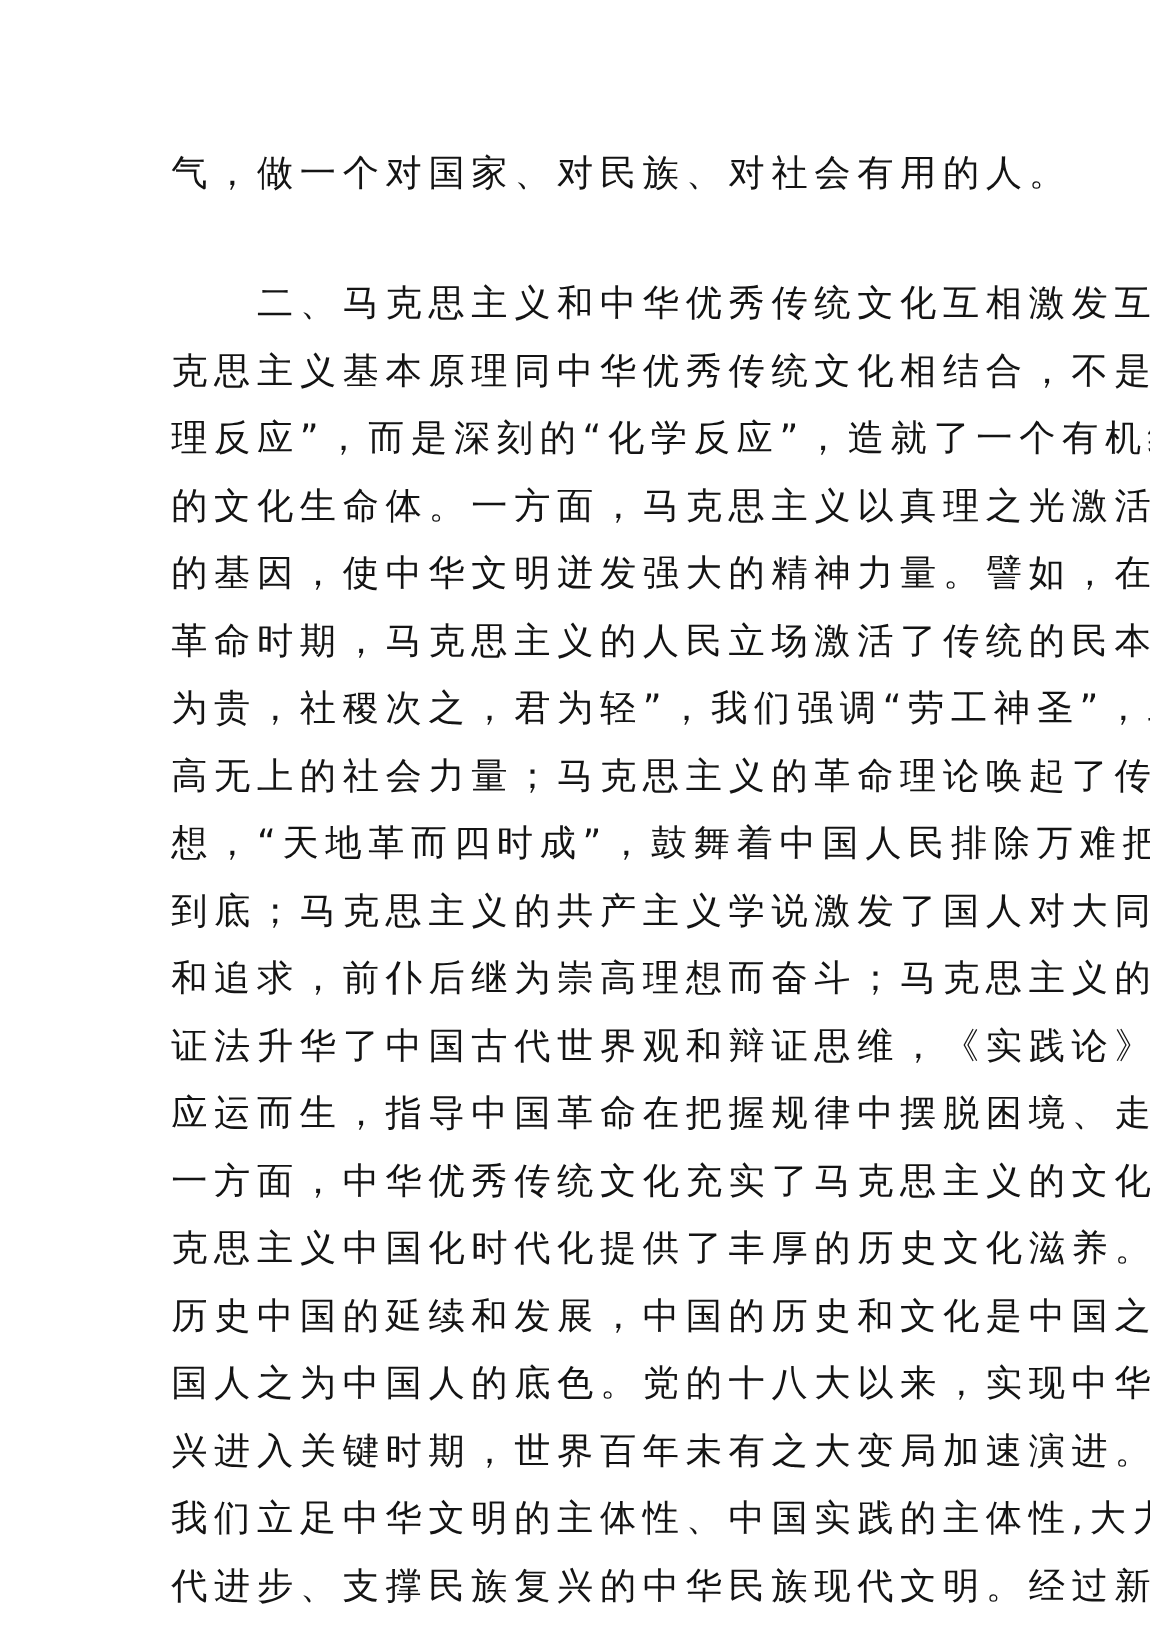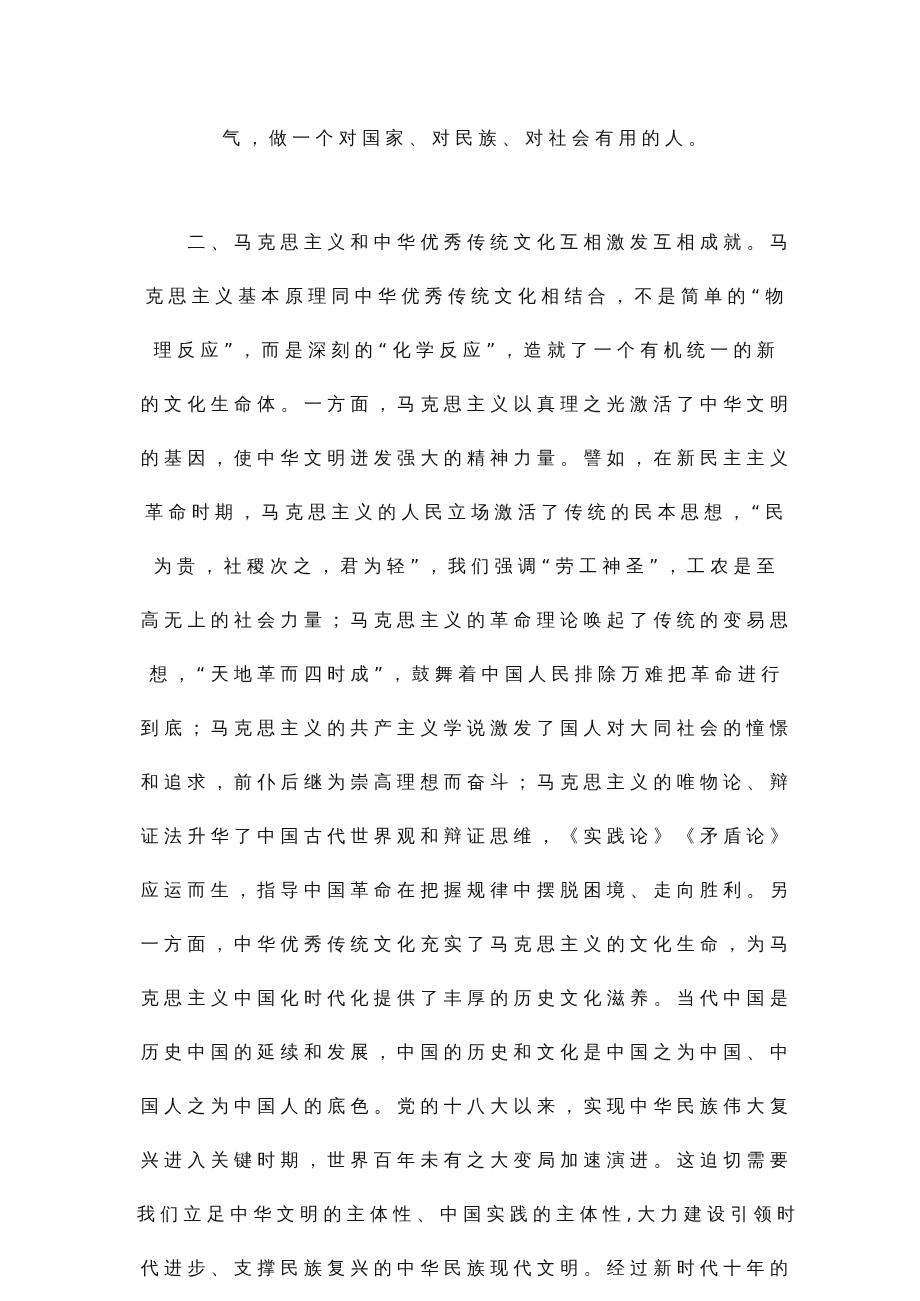--- a/index.html
+++ b/index.html
@@ -7,21 +7,21 @@
     width: 920px; height: 1301px; position: relative; overflow: hidden;
     font-family: "DejaVu Sans", sans-serif;
     color: #111111;
   }
   .page { position: absolute; left: 0; top: 0; width: 920px; height: 1301px; background: #fff; }
   .line {
     position: absolute;
     left: 137px;
     width: 660px;
     height: 34px;
-    font-size: 18px;
+    font-size: 29px;
     line-height: 34px;
     white-space: nowrap;
     letter-spacing: 5.3px;
     color: #141414;
     text-align: center;
   }
 </style>
 </head>
 <body>
 

